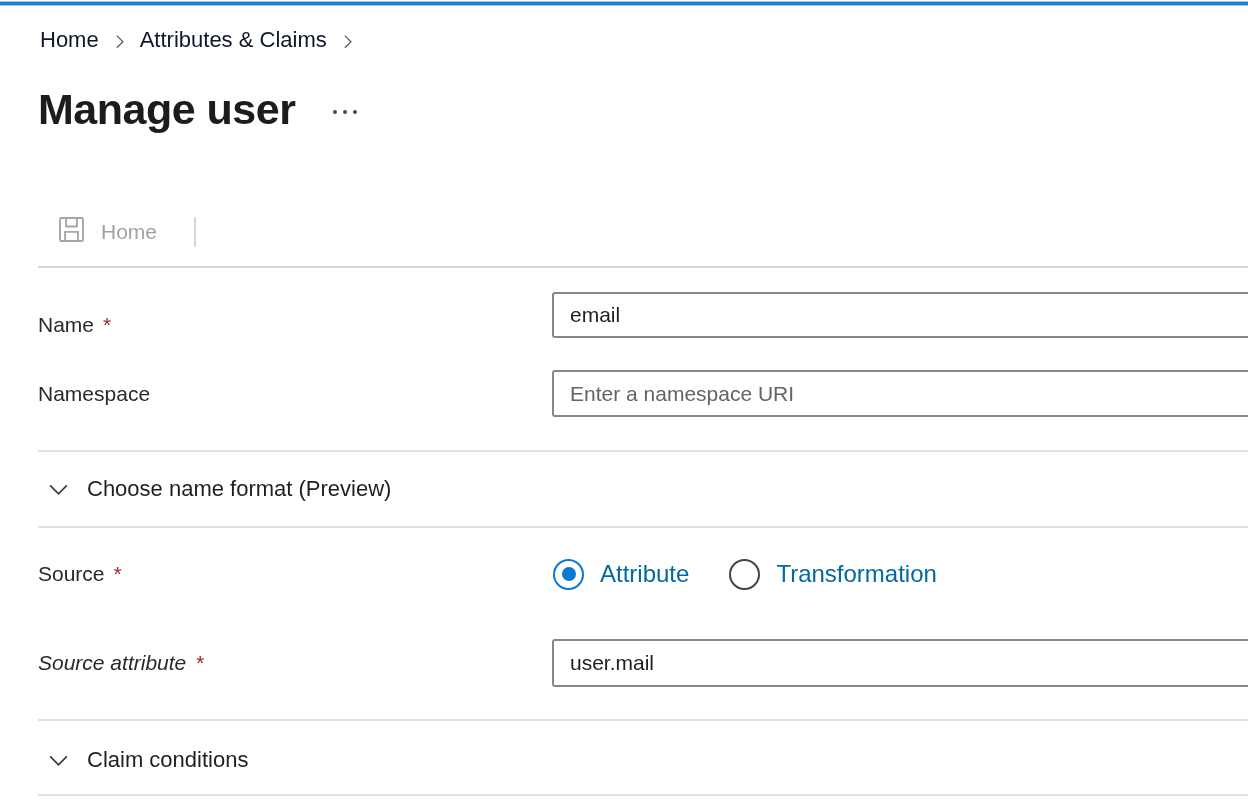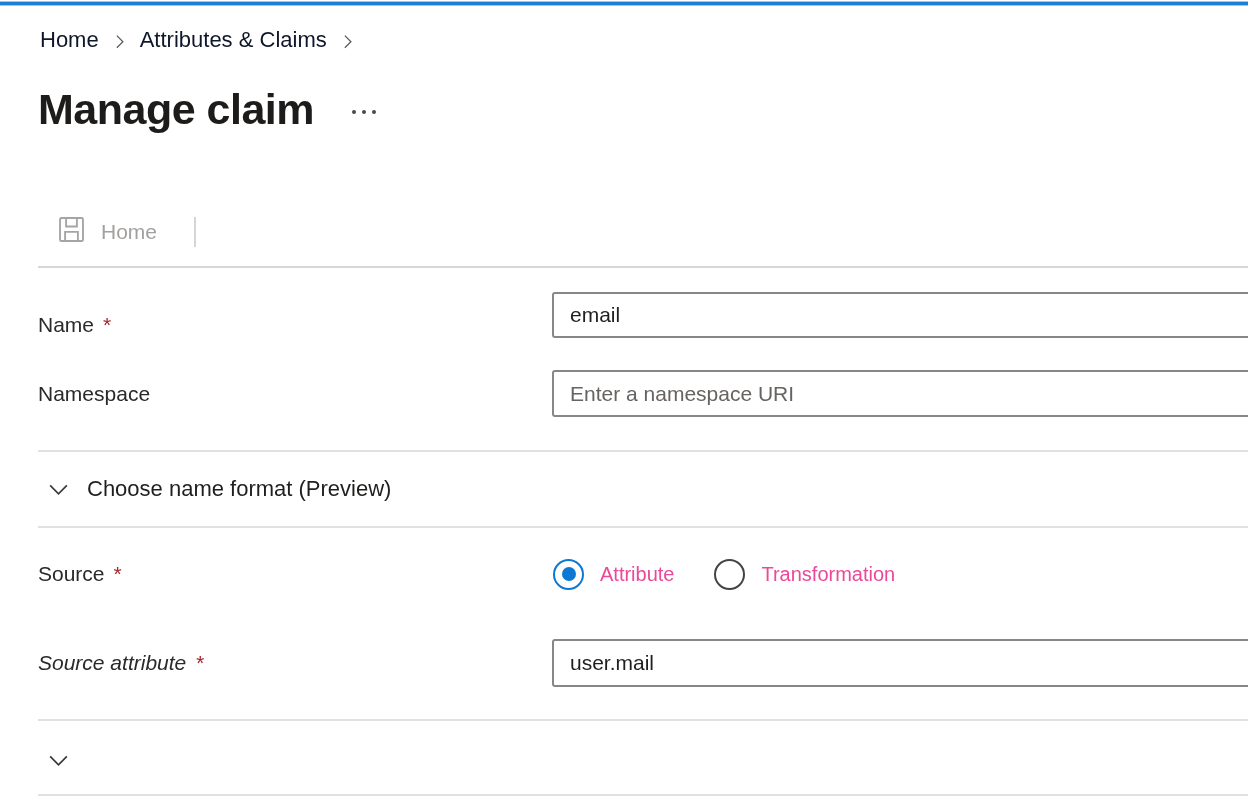--- a/index.html
+++ b/index.html
@@ -93,21 +93,21 @@
   .sec-2 { top: 737px; }
   .section-header .chev { margin-left: 9px; display: flex; align-items: center; }
   .section-header .sec-label { margin-left: 17px; font-size: 22px; color: #201f1e; }
 
   
   .radio-group {
     position: absolute; left: 553px; top: 556px; height: 36px;
     display: flex; align-items: center; gap: 40px;
   }
   .radio-option { display: flex; align-items: center; gap: 16px; cursor: pointer; }
-  .radio-option .opt-label { font-size: 20px; color: #ec4899; white-space: nowrap; }
+  .radio-option .opt-label { font-size: 24px; color: #0369a1; white-space: nowrap; }
   .radio-circle { width: 31px; height: 31px; border-radius: 50%; box-sizing: border-box;
     display: flex; align-items: center; justify-content: center; flex: none; }
   .radio-circle.selected { border: 2.5px solid #0b79d4; }
   .radio-circle.selected .radio-dot { width: 14px; height: 14px; border-radius: 50%; background: #0b79d4; }
   .radio-circle.unselected { border: 2.5px solid #454443; }
 </style>
 </head>
 <body>
 
 <div class="topbar"></div>
@@ -121,21 +121,21 @@
   </span>
   <span class="crumb-link">Attributes &amp; Claims</span>
   <span class="crumb-sep">
     <svg width="17" height="17" viewBox="0 0 16 16" fill="none" stroke="#5f5d5b" stroke-width="1.2">
         <path d="M5.5 2.5 L11.2 8.2 L5.5 13.9"></path>
       </svg>
   </span>
 </nav>
 
 <div class="title-row">
-  <h1 class="page-title">Manage claim</h1>
+  <h1 class="page-title">Manage user</h1>
   <div class="more-btn">
     <span class="dot"></span>
     <span class="dot"></span>
     <span class="dot"></span>
   </div>
 </div>
 
 <div class="toolbar">
   <div class="cmd disabled">
     <span>
@@ -203,15 +203,16 @@
 <input class="text-input inp-source-attr" type="text" value="user.mail" style="">
 
 <div class="hr hr-4"></div>
 
 <div class="section-header sec-2">
   <span class="chev">
     <svg width="23" height="23" viewBox="0 0 16 16" fill="none" stroke="#3c3b3a" stroke-width="1.2">
         <path d="M2.2 5.2 L8 11 L13.8 5.2"></path>
       </svg>
   </span>
+  <span class="sec-label">Claim conditions</span>
 </div>
 
 <div class="hr hr-5"></div>
 
 </body></html>

